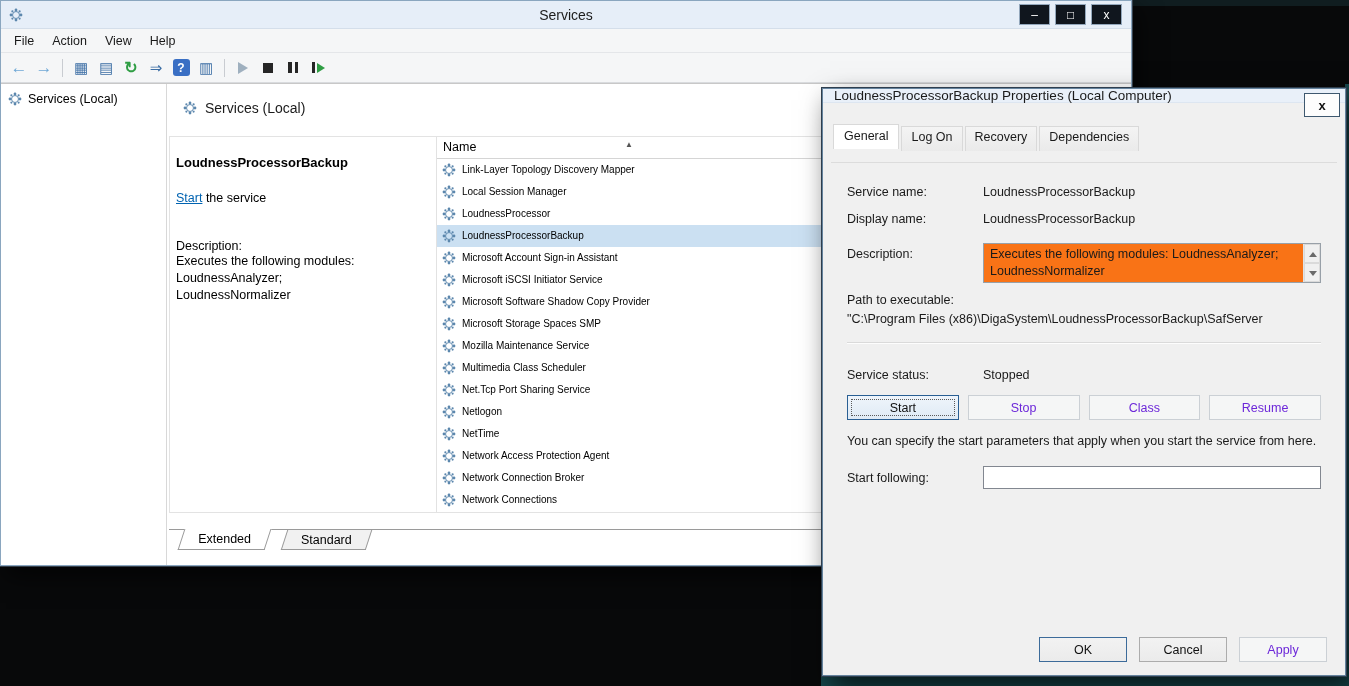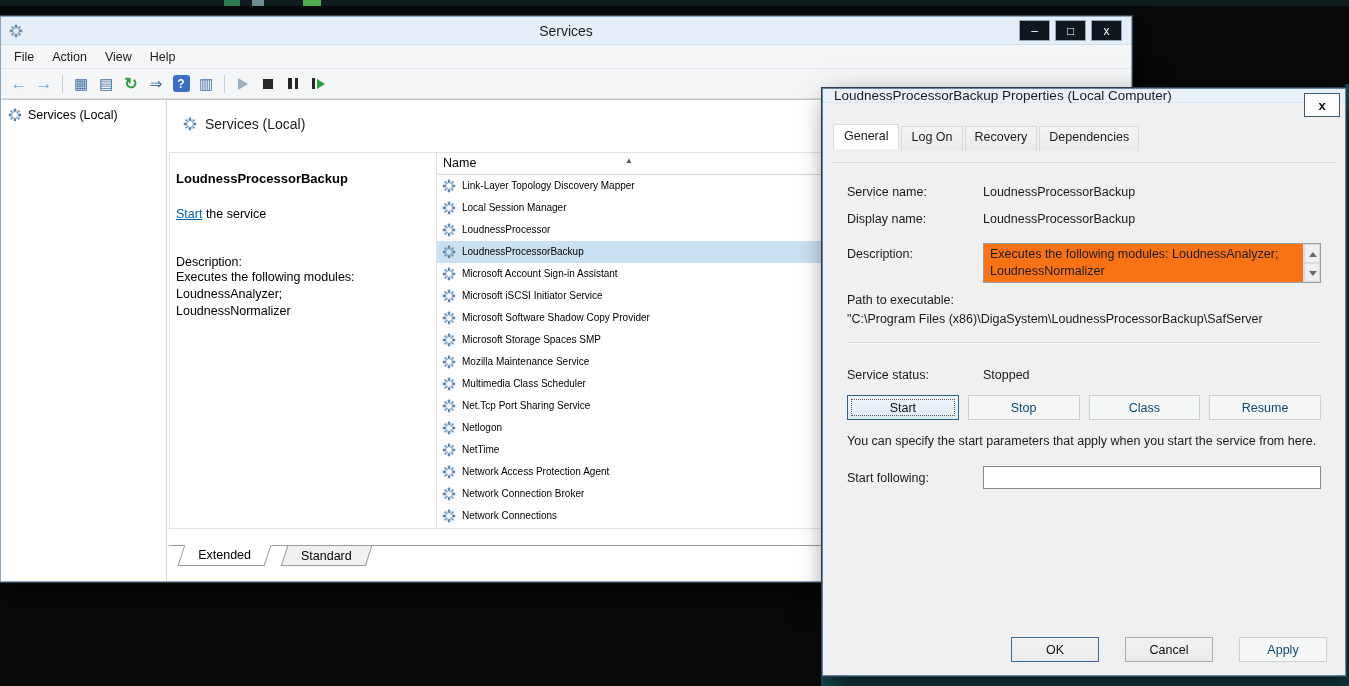--- a/index.html
+++ b/index.html
@@ -8,21 +8,21 @@
 
   .desktop { position:relative; width:1349px; height:686px; background:#08090a; overflow:hidden; }
   .accent-right  { position:absolute; right:0; top:84px; width:4px; height:602px; background:#16484d; }
   .accent-bottom { position:absolute; right:0; bottom:0; width:528px; height:9px; background:#16484d; }
   .accent-top    { position:absolute; left:0; top:0; width:100%; height:6px; background:#101d20; }
   .hint-a { position:absolute; left:224px; top:0; width:16px; height:6px; background:#2e7d4f; }
   .hint-b { position:absolute; left:252px; top:0; width:12px; height:6px; background:#6e8f95; }
   .hint-c { position:absolute; left:303px; top:0; width:18px; height:6px; background:#4fae52; }
 
   
-  .main-window { position:absolute; left:0; top:16px; width:1132px; height:566px; background:#f0f0f0;
+  .main-window { position:absolute; left:0; top:0; width:1132px; height:566px; background:#f0f0f0;
                  border:1px solid #8aa6bf; box-shadow:0 0 0 1px #35404c, 6px 10px 22px rgba(0,0,0,.65); }
   .mw-titlebar { height:28px; background:#e6eef8; display:flex; align-items:center; position:relative;
                  border-bottom:1px solid #d4deea; }
   .mw-title { position:absolute; left:0; right:0; text-align:center; font-size:14px; color:#1c1c1c; }
   .app-gear { margin-left:8px; }
   .win-controls { position:absolute; right:9px; top:3px; display:flex; gap:5px; z-index:4; }
   .win-btn { width:31px; height:21px; background:#10161e; border:1px solid #93a7bc; color:#fff;
              font-size:12px; line-height:1; display:flex; align-items:center; justify-content:center; }
 
   .menubar { height:24px; background:#f5f6f7; display:flex; align-items:center; padding-left:4px;
@@ -121,27 +121,27 @@
   .combo-chevron { position:absolute; right:6px; top:9px; width:0; height:0;
                    border-left:4.5px solid transparent; border-right:4.5px solid transparent; border-top:5px solid #4a4a4a; }
 
   .etch { margin-top:16px; height:2px; border-top:1px solid #dadada; border-bottom:1px solid #fdfdfd; }
 
   .ctl-buttons { display:flex; gap:9px; margin-top:13px; }
   .btn { width:112px; height:25px; display:flex; align-items:center; justify-content:center;
          background:linear-gradient(#f2f2f2,#ebebeb); border:1px solid #acacac; font-size:12.5px; position:relative; color:#111; }
   .btn.focused { border:1px solid #2a5f93; background:linear-gradient(#eff5fb,#dfeaf5); }
   .btn.focused::after { content:""; position:absolute; inset:3px; border:1px dotted #5a5a5a; }
-  .btn.disabled { background:#f5f6f6; border-color:#cbd0d5; color:#0c4a6e; }
+  .btn.disabled { background:#f5f6f6; border-color:#cbd0d5; color:#6d28d9; }
 
   .hint { margin-top:13px; width:482px; line-height:16px; }
 
   .text-input { flex:1; height:23px; background:#fff; border:1px solid #828790; }
 
-  .dlg-footer { position:absolute; right:18px; bottom:13px; display:flex; gap:26px; }
+  .dlg-footer { position:absolute; right:18px; bottom:13px; display:flex; gap:12px; }
   .dlg-footer .btn { width:88px; }
   .btn.default { border-color:#3c6b9a; }
 </style>
 </head>
 <body>
 
 <div class="desktop">
   <div class="accent-top"></div>
   <div class="accent-right"></div>
   <div class="accent-bottom"></div>

